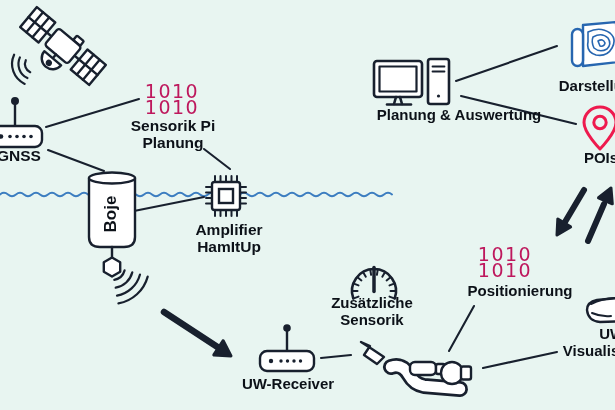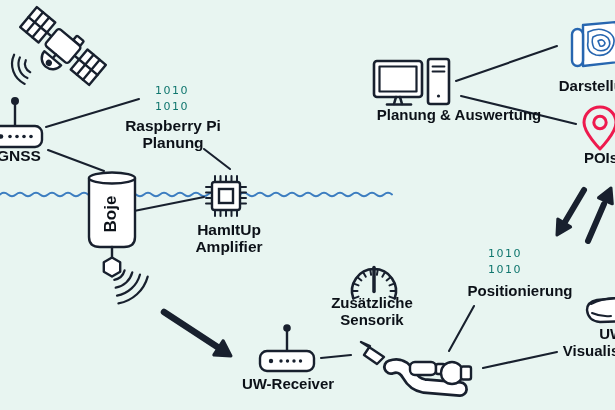--- a/index.html
+++ b/index.html
@@ -8,21 +8,21 @@
     background:#e8f5f1;
     font-family:"Liberation Sans",sans-serif;
   }
   .stage svg{position:absolute;left:0;top:0;}
   .lbl{
     position:absolute;font-weight:700;font-size:15px;line-height:16.5px;
     color:#0c1118;text-align:center;white-space:nowrap;
   }
   .lbl span{display:block;}
   .binary{
-    font-weight:400;font-size:11px;letter-spacing:1.5px;color:#0f766e;
+    font-weight:400;font-size:19px;letter-spacing:1.5px;color:#be185d;
     line-height:16px;font-family:"DejaVu Sans",sans-serif;
   }
   #lbl-gnss{left:19px;top:148px;transform:translateX(-50%);font-size:15.5px;}
   #lbl-binary1{left:172px;top:83px;transform:translateX(-50%);}
   #lbl-sdr{left:173px;top:118px;transform:translateX(-50%);font-size:15.5px;}
   #lbl-hamitup{left:229px;top:222px;transform:translateX(-50%);font-size:15.5px;}
   #lbl-boje{left:111px;top:214px;transform:translate(-50%,-50%) rotate(-90deg);font-size:17px;}
   #lbl-planung{left:423px;top:107px;transform:translateX(-50%);margin-left:36px;}
   #lbl-darstellung{left:600px;top:78px;transform:translateX(-50%);}
   #lbl-pois{left:601px;top:150px;transform:translateX(-50%);}
@@ -213,27 +213,27 @@
 </svg>
 
 <div class="lbl" id="lbl-gnss">GNSS</div>
 
 <div class="lbl binary" id="lbl-binary1">
   <span>1010</span>
   <span>1010</span>
 </div>
 
 <div class="lbl" id="lbl-sdr">
-  <span>Raspberry Pi</span>
+  <span>Sensorik Pi</span>
   <span>Planung</span>
 </div>
 
 <div class="lbl" id="lbl-hamitup">
+  <span>Amplifier</span>
   <span>HamItUp</span>
-  <span>Amplifier</span>
 </div>
 
 <div class="lbl" id="lbl-boje">Boje</div>
 
 <div class="lbl" id="lbl-planung">Planung &amp; Auswertung</div>
 
 <div class="lbl" id="lbl-darstellung">Darstellung</div>
 
 <div class="lbl" id="lbl-pois">POIs</div>
 

